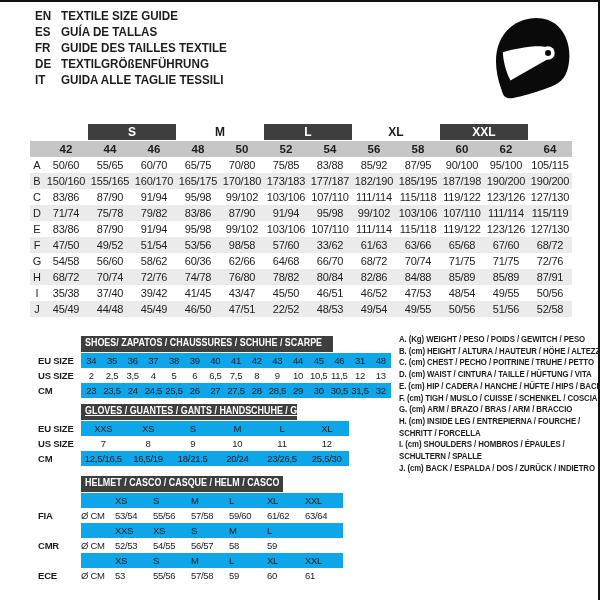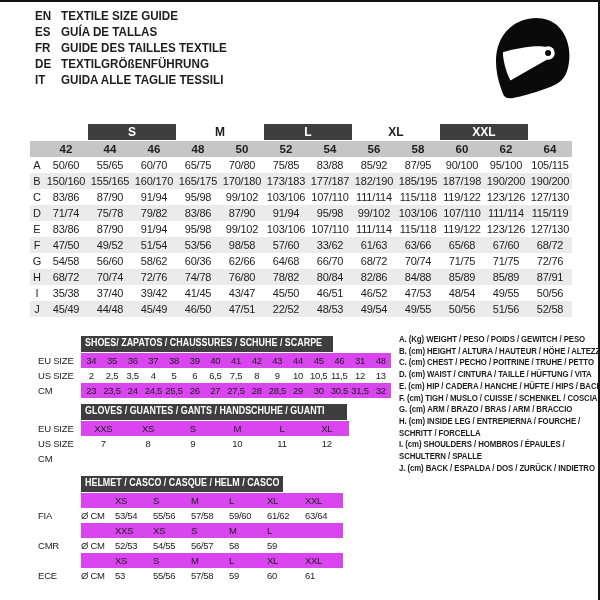--- a/index.html
+++ b/index.html
@@ -33,29 +33,29 @@
   .val-cell{text-align:center;font-size:11px;letter-spacing:-0.2px;}
 
   
   .section{position:absolute;left:30px;}
   #shoes-section{top:336px;}
   #gloves-section{top:404px;}
   #helmet-section{top:476px;}
   .sec-header{margin-left:51px;height:16px;background:#3e3e3e;color:#fff;
     display:flex;align-items:flex-start;padding-left:4px;box-sizing:border-box;margin-bottom:1px;}
   #shoes-section .sec-header{width:252px;}
-  #gloves-section .sec-header{width:266px;}
+  #gloves-section .sec-header{width:216px;text-decoration:underline;}
   #helmet-section .sec-header{width:202px;}
   .sec-header span{white-space:nowrap;font-size:10.5px;font-weight:bold;
     transform:scaleX(0.85);transform-origin:left center;}
   .sec-row{display:flex;height:15px;align-items:center;}
   .sec-label{width:51px;padding-left:8px;box-sizing:border-box;
-    font-weight:normal;font-size:9.5px;letter-spacing:-0.2px;}
+    font-weight:bold;font-size:9.5px;letter-spacing:-0.2px;}
   .cells{display:grid;height:100%;align-items:center;}
-  .cells.striped{background:#d946ef;}
+  .cells.striped{background:#0ea5e9;}
   #shoes-section .cells{width:310px;grid-template-columns:repeat(15,1fr);}
   #gloves-section .cells{width:268px;grid-template-columns:repeat(6,1fr);}
   #helmet-section .cells{width:262px;grid-template-columns:34px repeat(6,38px);}
   .cell{font-size:9.5px;letter-spacing:-0.3px;text-align:center;}
   #helmet-section .cell{text-align:left;}
 
   
   .legend{position:absolute;left:399px;top:334px;width:226px;
     transform:scaleX(0.87);transform-origin:left top;}
   .legend-line{font-size:9px;font-weight:bold;line-height:11.7px;
@@ -365,20 +365,28 @@
           <span class="cell">7</span>
           <span class="cell">8</span>
           <span class="cell">9</span>
           <span class="cell">10</span>
           <span class="cell">11</span>
           <span class="cell">12</span>
         </div>
       </div>
       <div class="sec-row">
         <span class="sec-label">CM</span>
+        <div class="cells striped">
+          <span class="cell">12,5/16,5</span>
+          <span class="cell">16,5/19</span>
+          <span class="cell">18/21,5</span>
+          <span class="cell">20/24</span>
+          <span class="cell">23/26,5</span>
+          <span class="cell">25,5/30</span>
+        </div>
       </div>
     </div>
 </div>
 
 <div class="section" id="helmet-section">
   <div class="sec-header">
     <span>HELMET / CASCO / CASQUE / HELM / CASCO</span>
   </div>
   <div class="sec-body">
       <div class="sec-row">

